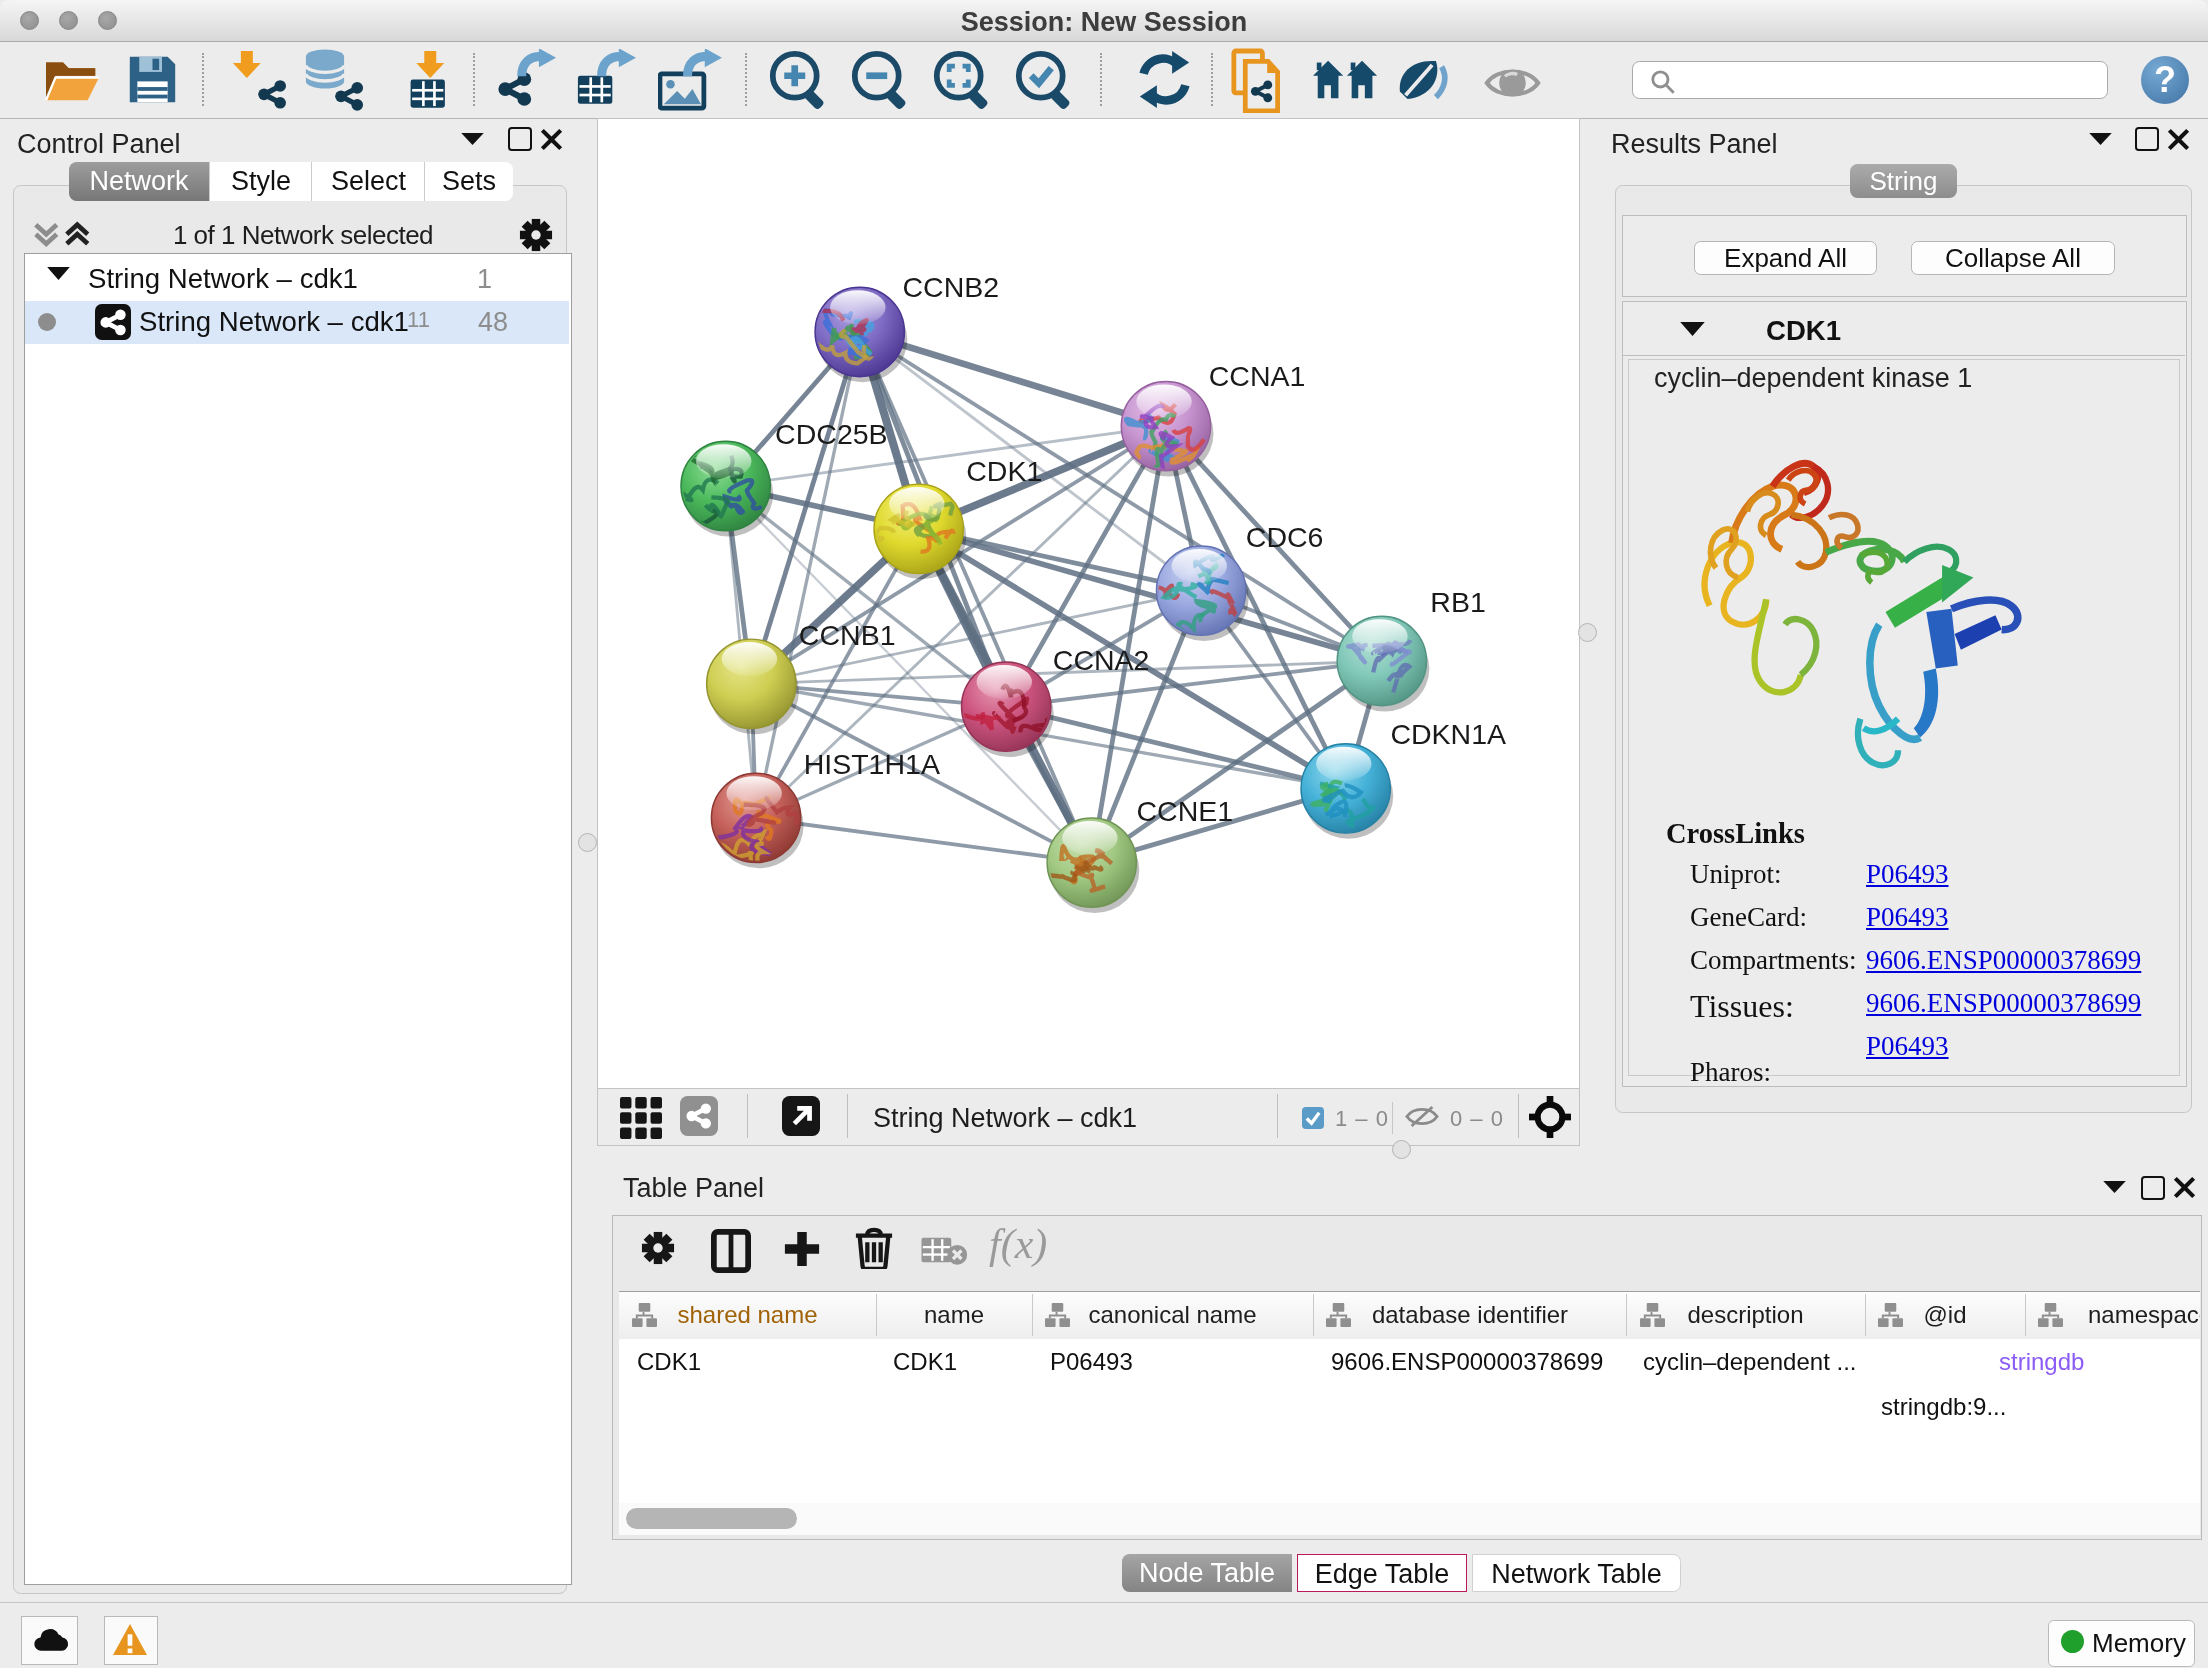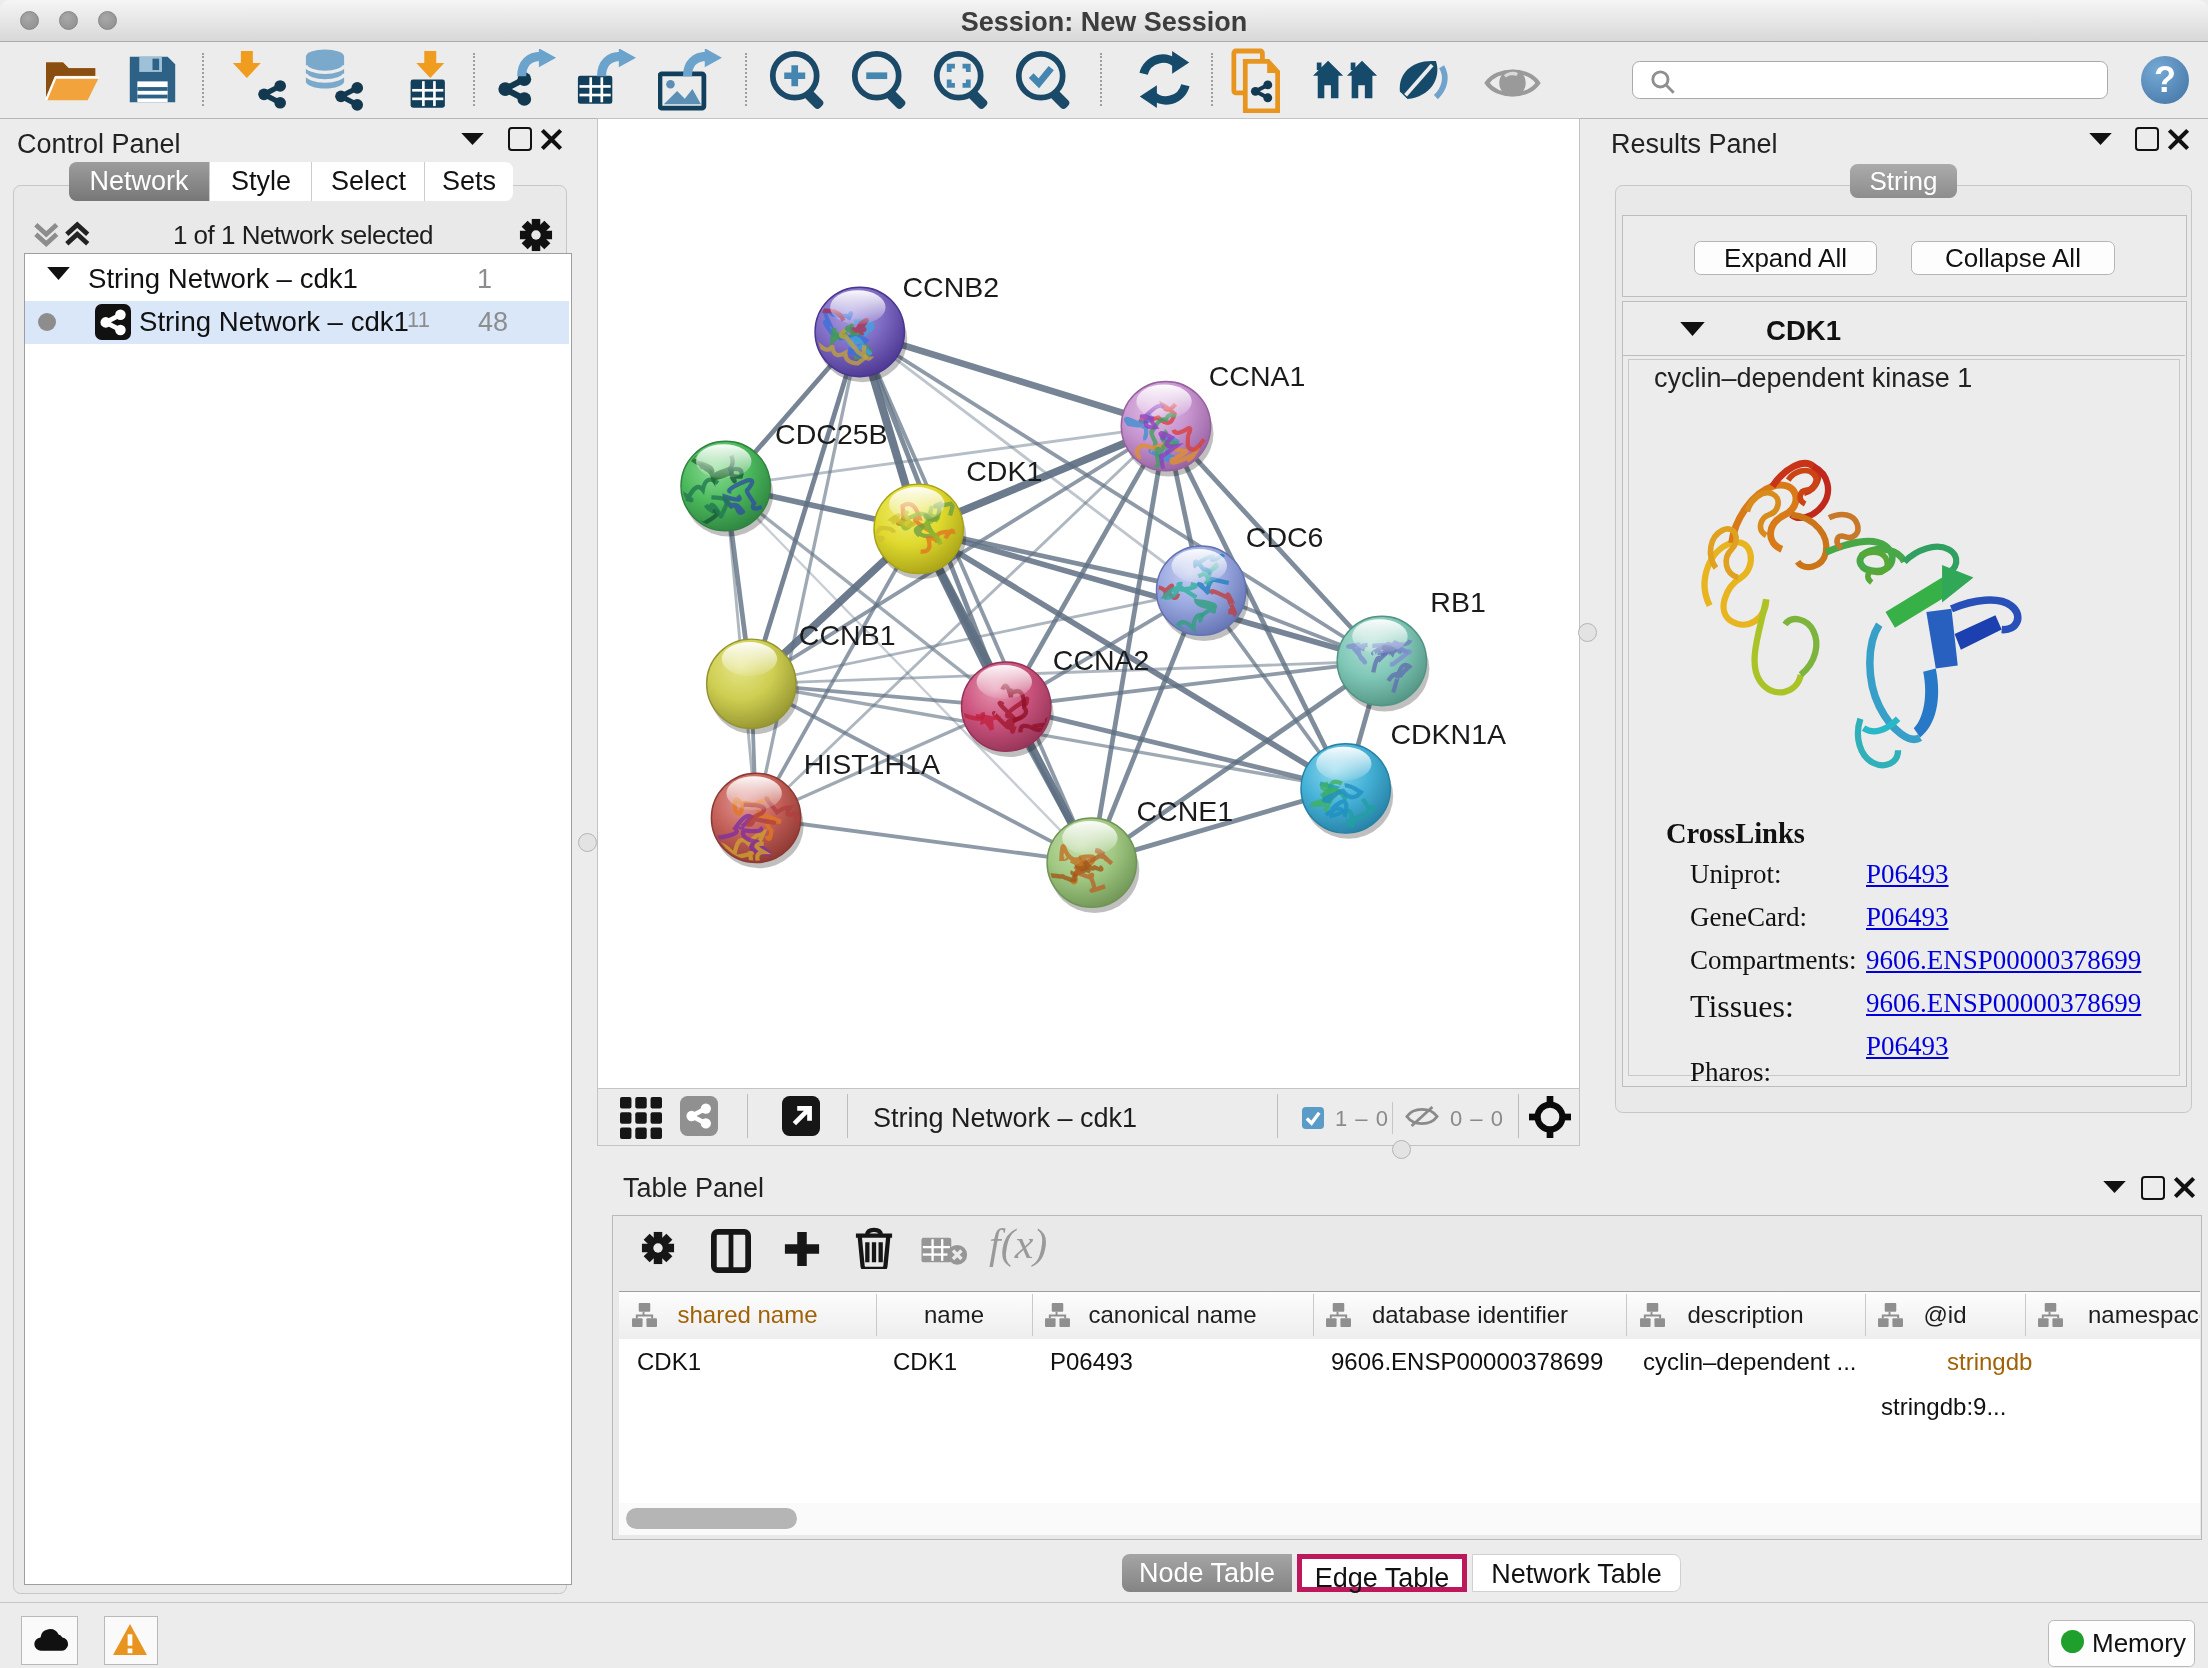--- a/index.html
+++ b/index.html
@@ -744,25 +744,25 @@
     </g>
   </svg>
 <div class="abs" style="left:2088px;top:1301px;width:112px;font-size:24px;color:#1d1d1d;overflow:hidden;white-space:nowrap;">namespace</div>
 <div class="abs" style="left:619px;top:1339px;width:1581px;height:164px;background:#fff;"></div>
 <div class="abs" style="left:637px;top:1348px;font-size:24px;color:#111;">CDK1</div>
 <div class="abs" style="left:893px;top:1348px;font-size:24px;color:#111;">CDK1</div>
 <div class="abs" style="left:1050px;top:1348px;font-size:24px;color:#111;">P06493</div>
 <div class="abs" style="left:1331px;top:1348px;font-size:24px;color:#111;">9606.ENSP00000378699</div>
 <div class="abs" style="left:1643px;top:1348px;font-size:24px;color:#111;">cyclin–dependent ...</div>
 <div class="abs" style="left:1881px;top:1348px;font-size:24px;color:#111;margin-top:45px;">stringdb:9...</div>
-<div class="abs" style="left:1947px;top:1348px;font-size:24px;color:#a16207;">stringdb</div>
+<div class="abs" style="left:1999px;top:1348px;font-size:24px;color:#8b5cf6;">stringdb</div>
 <div class="abs" style="left:619px;top:1503px;width:1581px;height:32px;background:#fafafa;"></div>
 <div class="abs" style="left:626px;top:1508px;width:171px;height:21px;background:#b5b5b5;border-radius:10.5px;"></div>
 <div class="abs" style="left:1122px;top:1554px;width:170px;height:38px;background:linear-gradient(#a5a5a5,#848484);border-radius:7.6px 0 0 7.6px;color:#fff;font-size:27px;text-align:center;line-height:38px;">Node Table</div>
-<div class="abs" style="left:1297px;top:1554px;width:170px;height:38px;background:#fff;border:5px solid #be185d;color:#111;font-size:27px;text-align:center;line-height:38px;box-sizing:border-box;">Edge Table</div>
+<div class="abs" style="left:1297px;top:1554px;width:170px;height:38px;background:#fff;border:1px solid #be185d;color:#111;font-size:27px;text-align:center;line-height:38px;box-sizing:border-box;">Edge Table</div>
 <div class="abs" style="left:1472px;top:1554px;width:209px;height:38px;background:#fff;border:1px solid #d0d0d0;border-radius:0 7.6px 7.6px 0;color:#111;font-size:27px;text-align:center;line-height:38px;box-sizing:border-box;">Network Table</div>
 <div class="abs" style="left:0;top:1602px;width:2208px;height:67px;background:#ececec;border-top:1px solid #c6c6c6;"></div>
 <div class="abs" style="left:21px;top:1616px;width:55px;height:47px;background:#fafafa;border:1px solid #b9b9b9;"></div>
 <svg style="position:absolute;left:28.5px;top:1626px" width="42" height="28.5" viewBox="0 0 44 30">
     <path d="M13 26 a7 7 0 0 1 -1 -14 a10 10 0 0 1 19 -3 a8 8 0 0 1 4 3 a6.5 6.5 0 0 1 -2 14 Z" fill="#111"></path>
   </svg>
 <div class="abs" style="left:104px;top:1616px;width:52px;height:47px;background:#fafafa;border:1px solid #b9b9b9;"></div>
 <svg style="position:absolute;left:112px;top:1623px" width="36" height="34" viewBox="0 0 38 36">
     <path d="M19 1 L37 34 H1 Z" fill="#e8951f"></path>
     <rect x="16.5" y="12" width="5" height="12" fill="#fff"></rect>

